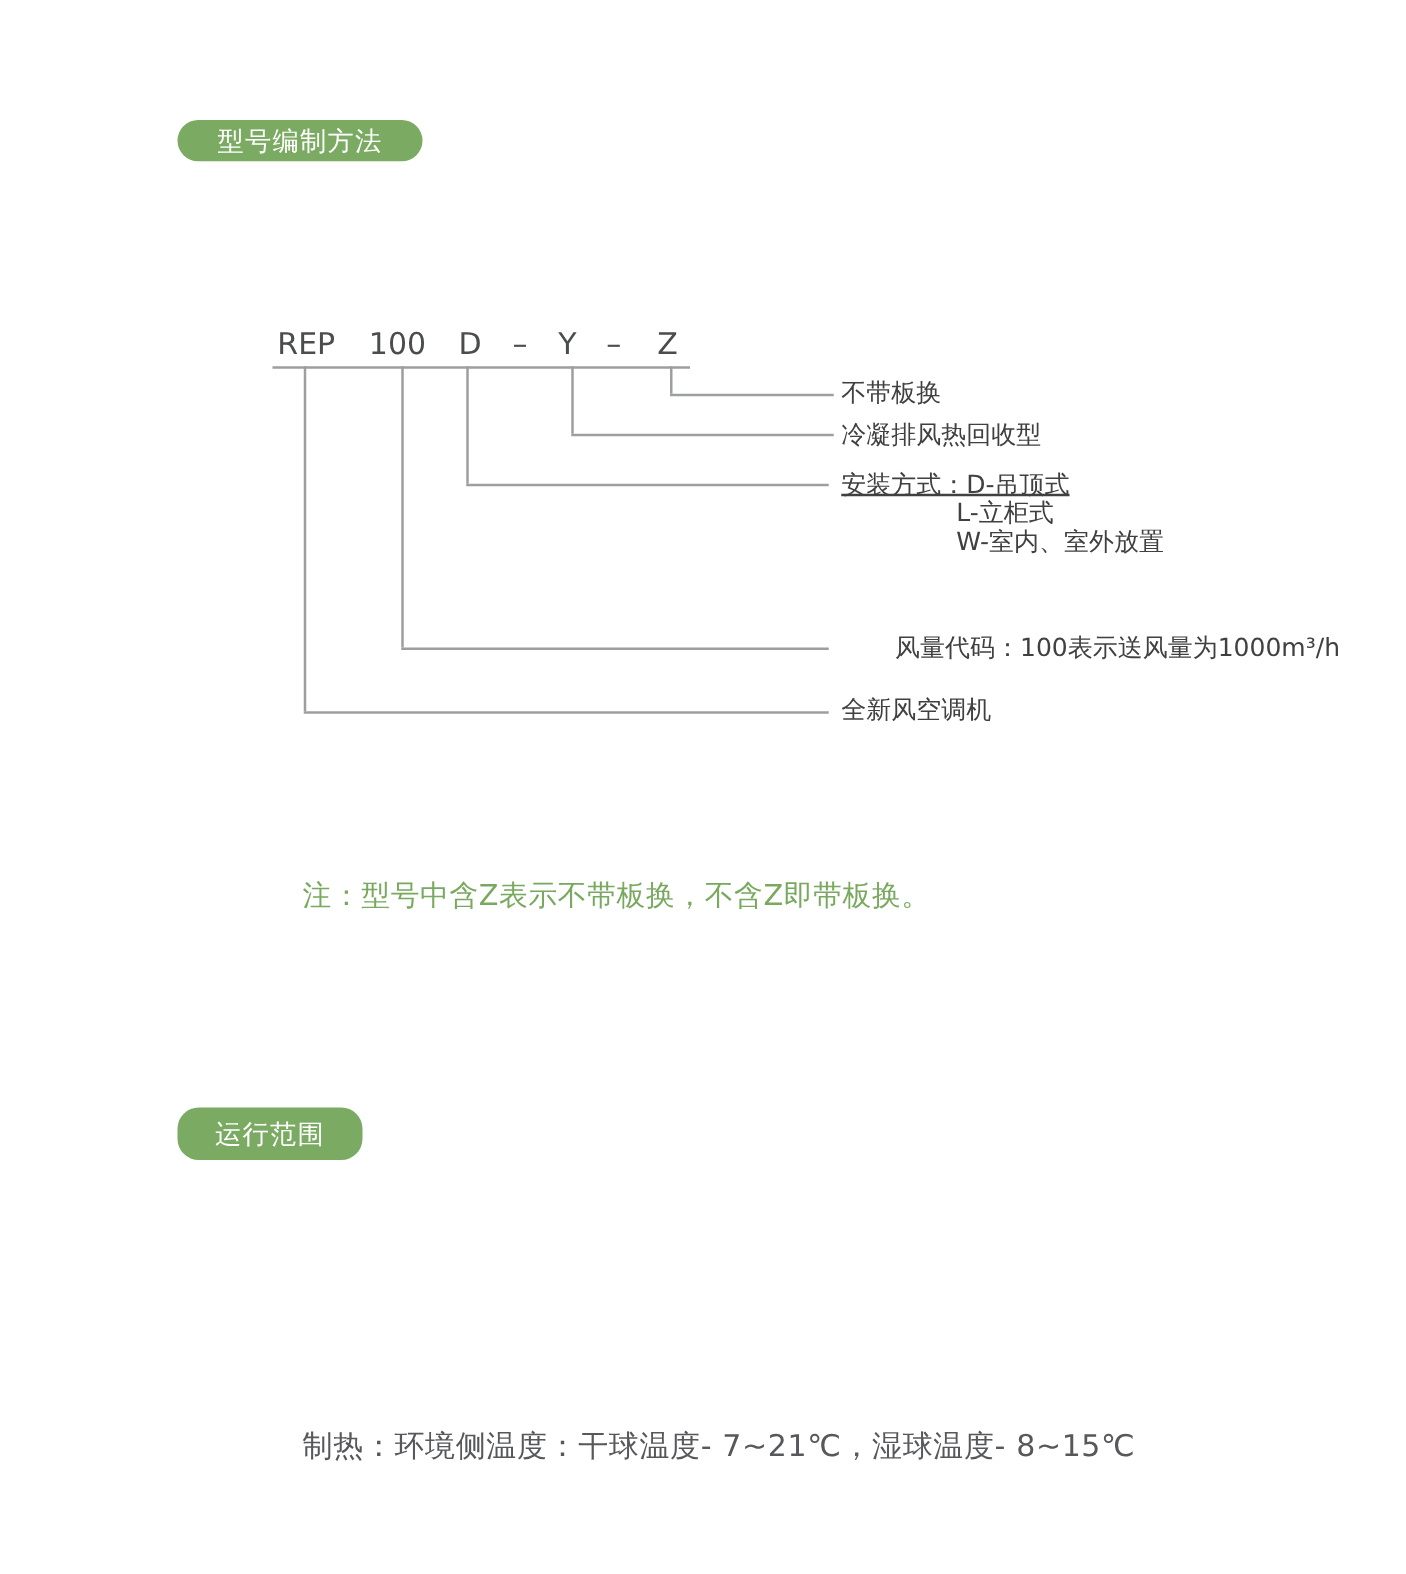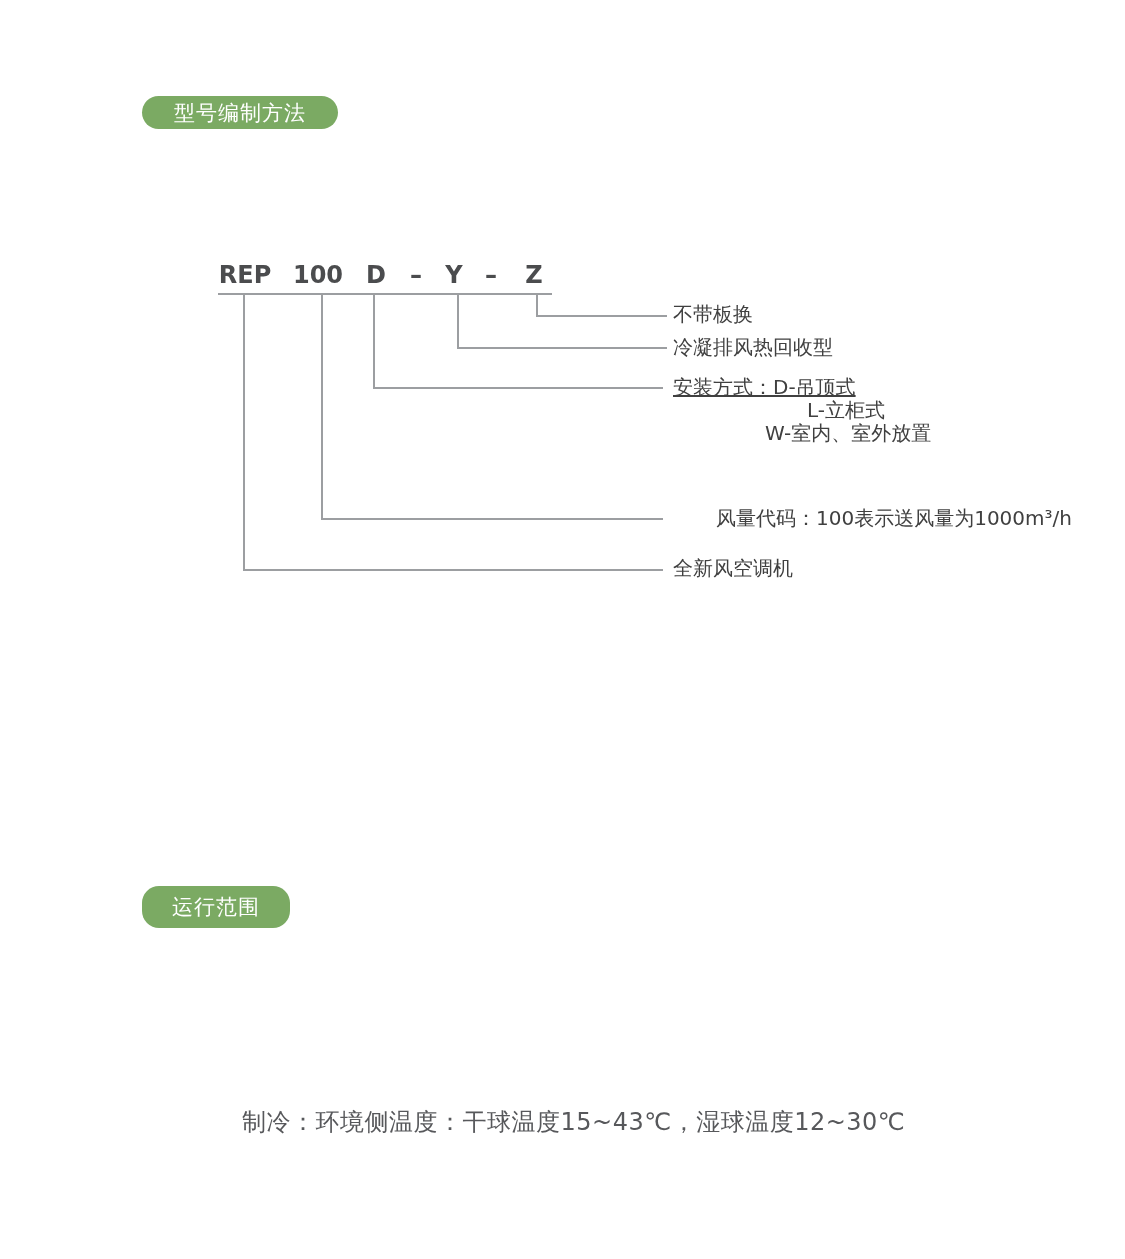--- a/index.html
+++ b/index.html
@@ -24,21 +24,21 @@
   .pill-model{left:142px;top:96px;width:196px;height:33px;}
   .pill-range{left:142px;top:886px;width:148px;height:42px;}
 
   
   .mpart{
     position:absolute;
     top:261px;
     transform:translateX(-50%);
     font-size:24px;
     color:#4B4C4E;
-    font-weight:700;
+    font-weight:400;
     white-space:nowrap;
     line-height:28px;
   }
   .ln{position:absolute;background:#9C9EA1;}
   .ln.h{height:1.5px;}
   .ln.v{width:1.5px;}
 
   .dlabel{
     position:absolute;
     font-size:20px;
@@ -98,26 +98,27 @@
 
     <div class="ln h" style="left:536px;top:315px;width:131px;"></div>
     <div class="ln h" style="left:457px;top:347px;width:210px;"></div>
     <div class="ln h" style="left:373px;top:387px;width:290px;"></div>
     <div class="ln h" style="left:321px;top:518px;width:342px;"></div>
     <div class="ln h" style="left:243px;top:569px;width:420px;"></div>
 
     <div class="dlabel" style="left:673px;top:304px;">不带板换</div>
     <div class="dlabel" style="left:673px;top:337px;">冷凝排风热回收型</div>
     <div class="dlabel" style="left:673px;top:377px;text-decoration:underline;">安装方式：D-吊顶式</div>
-    <div class="dlabel" style="left:807px;top:400px;">L-立柜式</div>
+    <div class="dlabel" style="left:765px;top:400px;">L-立柜式</div>
     <div class="dlabel" style="left:765px;top:423px;">W-室内、室外放置</div>
     <div class="dlabel" style="left:673px;top:508px;margin-left:43px;">风量代码：100表示送风量为1000m³/h</div>
     <div class="dlabel" style="left:673px;top:559px;font-family:Liberation Mono, monospace;">全新风空调机</div>
   </div>
 
+  <div class="note">注：型号中含Z表示不带板换，不含Z即带板换。</div>
 
   <div class="pill pill-range">
     <span>运行范围</span>
   </div>
 
-  <div class="range-line range-cooling">制冷：环境侧温度：干球温度15~43℃，湿球温度12~30℃</div>
+  <div class="range-line range-heating">制热：环境侧温度：干球温度- 7~21℃，湿球温度- 8~15℃</div>
 
 </div>
 
 </body></html>

